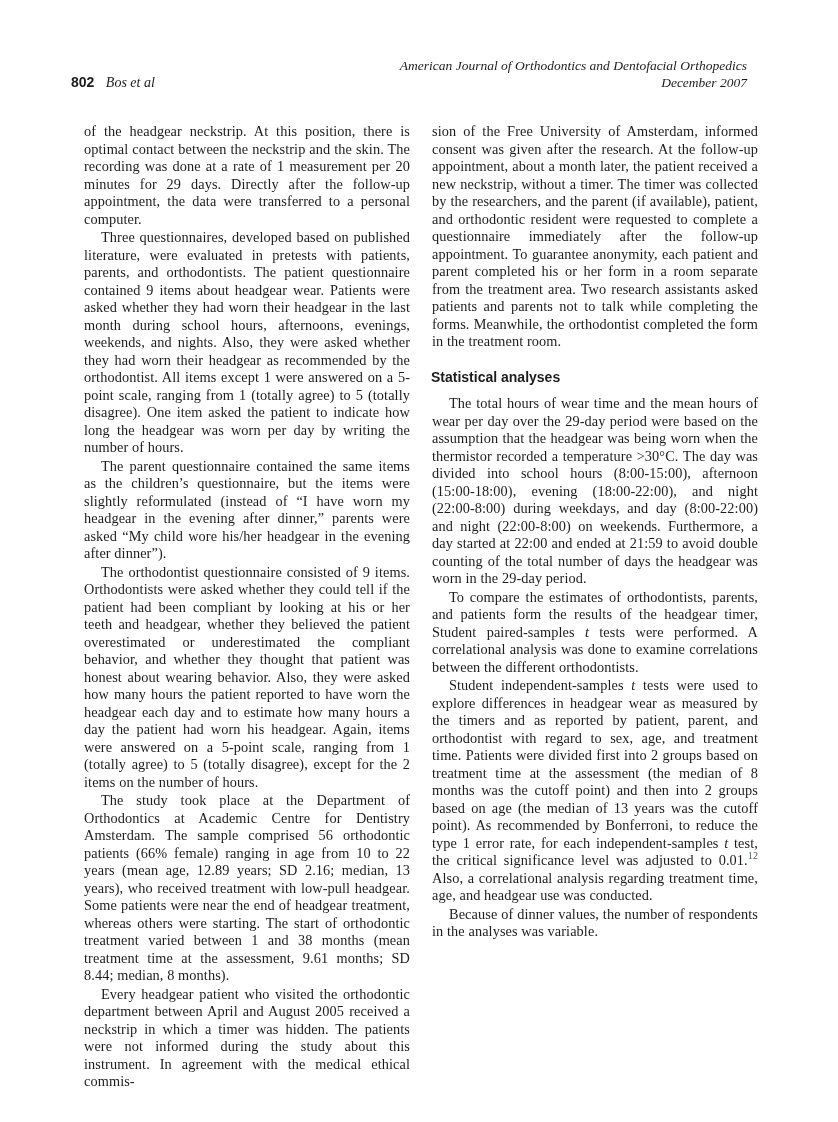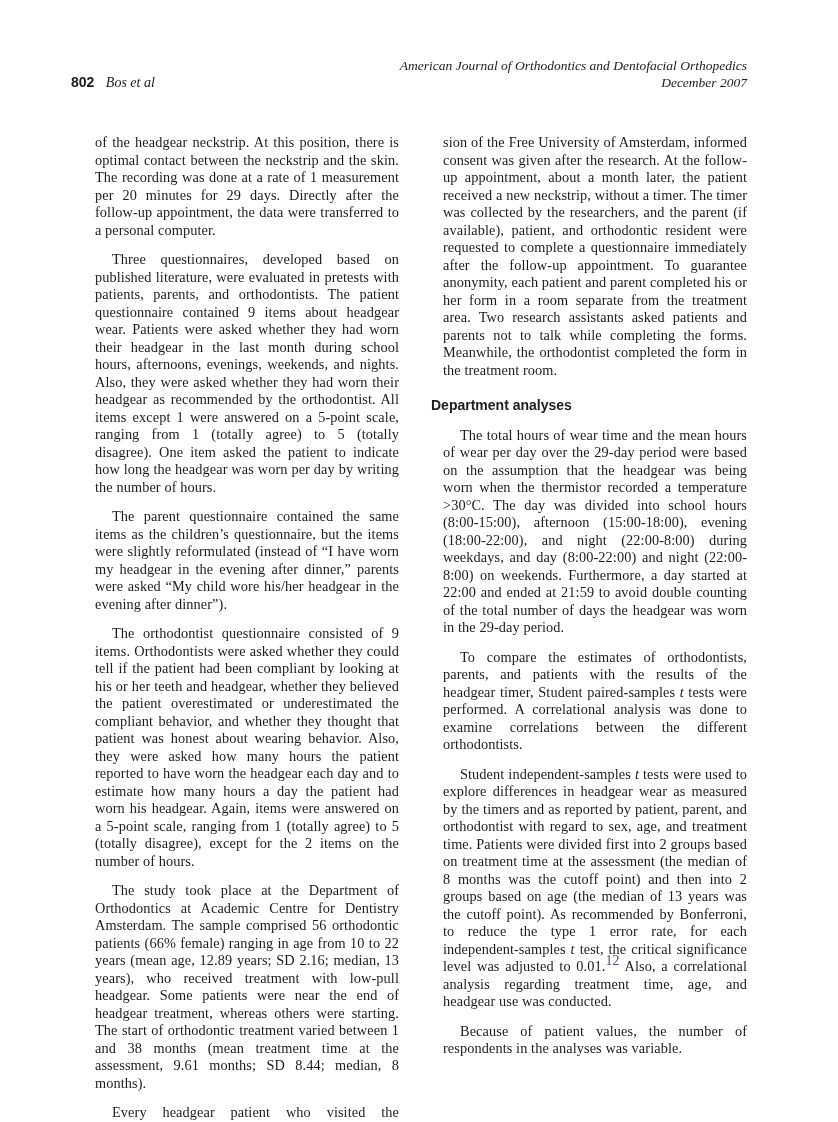--- a/index.html
+++ b/index.html
@@ -55,39 +55,39 @@
     gap: 20px;
   }
   .col {
     width: 328px;
     text-align: justify;
     font-size: 14.3px;
     line-height: 17.5px;
     letter-spacing: 0.1px;
   }
   .para {
-    margin: 12px;
+    margin: 1px;
     font-family: Liberation Serif, serif;
   }
   .para.indent {
     text-indent: 17px;
   }
   .section-heading {
     font-family: "Liberation Sans", sans-serif;
     font-weight: bold;
     font-size: 14px;
     text-align: left;
     margin: 18px 0 9px 0;
     letter-spacing: 0;
   }
   .seg-italic {
     font-style: italic;
   }
   .seg-sup {
-    font-size: 14px;
+    font-size: 10px;
     vertical-align: super;
     line-height: 0;
   }
 </style>
 </head>
 <body>
 
 <div class="page" style="background: rgb(255, 255, 255); color: rgb(28, 28, 28);">
 
   <div class="running-header">
@@ -101,25 +101,25 @@
     </div>
   </div>
 
   <div class="columns">
     <div class="col">
         <p class="para"><span>of the headgear neckstrip. At this position, there is optimal contact between the neckstrip and the skin. The recording was done at a rate of 1 measurement per 20 minutes for 29 days. Directly after the follow-up appointment, the data were transferred to a personal computer.</span></p>
         <p class="para indent"><span>Three questionnaires, developed based on published literature, were evaluated in pretests with patients, parents, and orthodontists. The patient questionnaire contained 9 items about headgear wear. Patients were asked whether they had worn their headgear in the last month during school hours, afternoons, evenings, weekends, and nights. Also, they were asked whether they had worn their headgear as recommended by the orthodontist. All items except 1 were answered on a 5-point scale, ranging from 1 (totally agree) to 5 (totally disagree). One item asked the patient to indicate how long the headgear was worn per day by writing the number of hours.</span></p>
         <p class="para indent"><span>The parent questionnaire contained the same items as the children’s questionnaire, but the items were slightly reformulated (instead of “I have worn my headgear in the evening after dinner,” parents were asked “My child wore his/her headgear in the evening after dinner”).</span></p>
         <p class="para indent"><span>The orthodontist questionnaire consisted of 9 items. Orthodontists were asked whether they could tell if the patient had been compliant by looking at his or her teeth and headgear, whether they believed the patient overestimated or underestimated the compliant behavior, and whether they thought that patient was honest about wearing behavior. Also, they were asked how many hours the patient reported to have worn the headgear each day and to estimate how many hours a day the patient had worn his headgear. Again, items were answered on a 5-point scale, ranging from 1 (totally agree) to 5 (totally disagree), except for the 2 items on the number of hours.</span></p>
         <p class="para indent"><span>The study took place at the Department of Orthodontics at Academic Centre for Dentistry Amsterdam. The sample comprised 56 orthodontic patients (66% female) ranging in age from 10 to 22 years (mean age, 12.89 years; SD 2.16; median, 13 years), who received treatment with low-pull headgear. Some patients were near the end of headgear treatment, whereas others were starting. The start of orthodontic treatment varied between 1 and 38 months (mean treatment time at the assessment, 9.61 months; SD 8.44; median, 8 months).</span></p>
-        <p class="para indent"><span>Every headgear patient who visited the orthodontic department between April and May 2005 received a neckstrip in which a timer was hidden. The patients were not informed during the study about this instrument. In agreement with the medical ethical commis-</span></p>
+        <p class="para indent"><span>Every headgear patient who visited the orthodontic department between April and August 2005 received a neckstrip in which a timer was hidden. The patients were not informed during the study about this instrument. In agreement with the medical ethical commis-</span></p>
       </div>
     <div class="col">
         <p class="para"><span>sion of the Free University of Amsterdam, informed consent was given after the research. At the follow-up appointment, about a month later, the patient received a new neckstrip, without a timer. The timer was collected by the researchers, and the parent (if available), patient, and orthodontic resident were requested to complete a questionnaire immediately after the follow-up appointment. To guarantee anonymity, each patient and parent completed his or her form in a room separate from the treatment area. Two research assistants asked patients and parents not to talk while completing the forms. Meanwhile, the orthodontist completed the form in the treatment room.</span></p>
-        <h2 class="section-heading">Department analyses</h2>
+        <h2 class="section-heading">Statistical analyses</h2>
         <p class="para indent"><span>The total hours of wear time and the mean hours of wear per day over the 29-day period were based on the assumption that the headgear was being worn when the thermistor recorded a temperature &gt;30°C. The day was divided into school hours (8:00-15:00), afternoon (15:00-18:00), evening (18:00-22:00), and night (22:00-8:00) during weekdays, and day (8:00-22:00) and night (22:00-8:00) on weekends. Furthermore, a day started at 22:00 and ended at 21:59 to avoid double counting of the total number of days the headgear was worn in the 29-day period.</span></p>
-        <p class="para indent"><span>To compare the estimates of orthodontists, parents, and patients with the results of the headgear timer, Student paired-samples </span><span class="seg-italic">t</span><span> tests were performed. A correlational analysis was done to examine correlations between the different orthodontists.</span></p>
+        <p class="para indent"><span>To compare the estimates of orthodontists, parents, and patients form the results of the headgear timer, Student paired-samples </span><span class="seg-italic">t</span><span> tests were performed. A correlational analysis was done to examine correlations between the different orthodontists.</span></p>
         <p class="para indent"><span>Student independent-samples </span><span class="seg-italic">t</span><span> tests were used to explore differences in headgear wear as measured by the timers and as reported by patient, parent, and orthodontist with regard to sex, age, and treatment time. Patients were divided first into 2 groups based on treatment time at the assessment (the median of 8 months was the cutoff point) and then into 2 groups based on age (the median of 13 years was the cutoff point). As recommended by Bonferroni, to reduce the type 1 error rate, for each independent-samples </span><span class="seg-italic">t</span><span> test, the critical significance level was adjusted to 0.01.</span><span class="seg-sup" style="color: rgb(70, 85, 126);">12</span><span> Also, a correlational analysis regarding treatment time, age, and headgear use was conducted.</span></p>
-        <p class="para indent"><span>Because of patient values, the number of respondents in the analyses was variable.</span></p>
+        <p class="para indent"><span>Because of dinner values, the number of respondents in the analyses was variable.</span></p>
       </div>
   </div>
 
 </div>
 
 </body></html>

